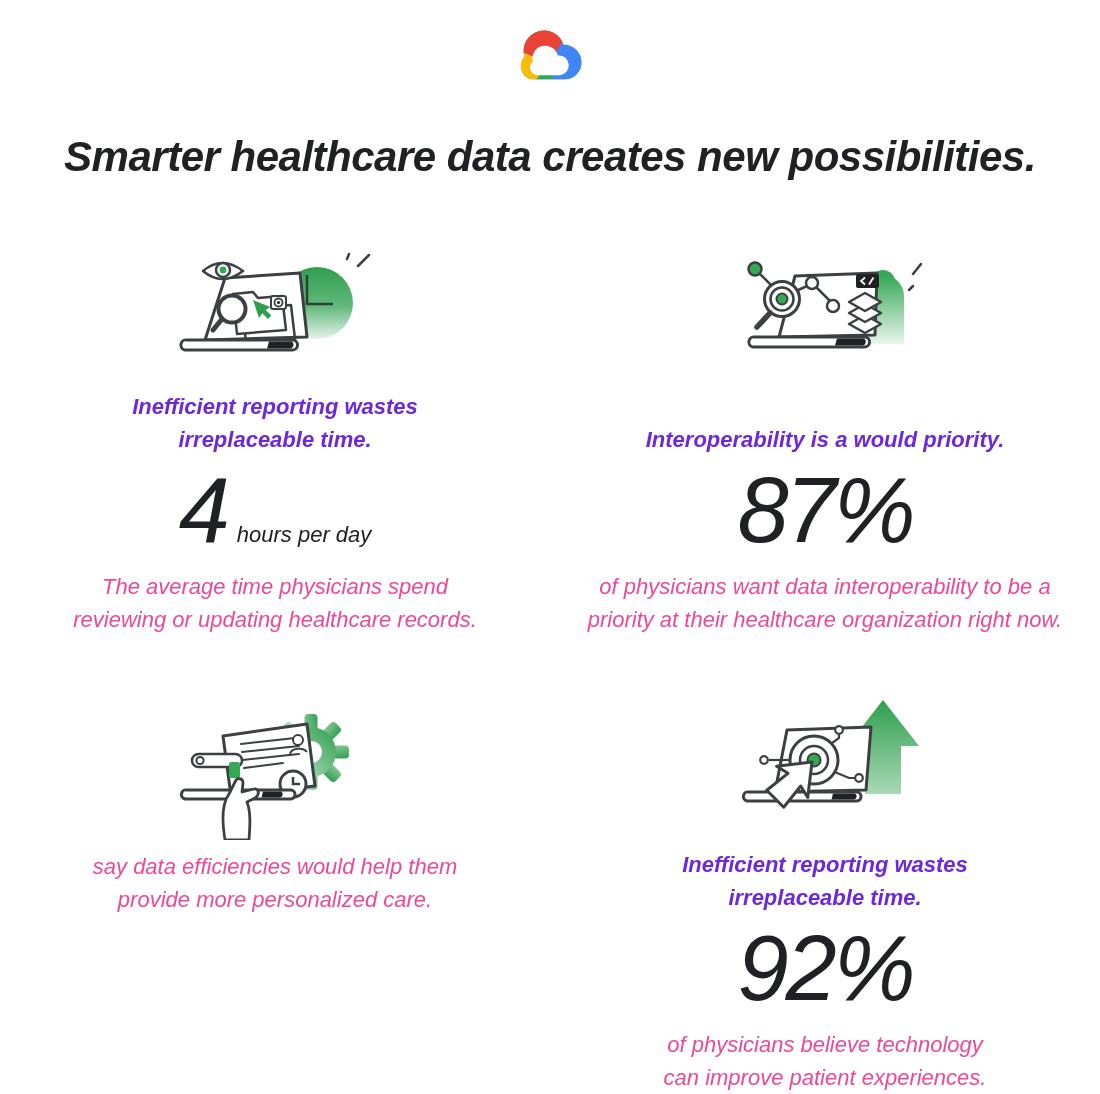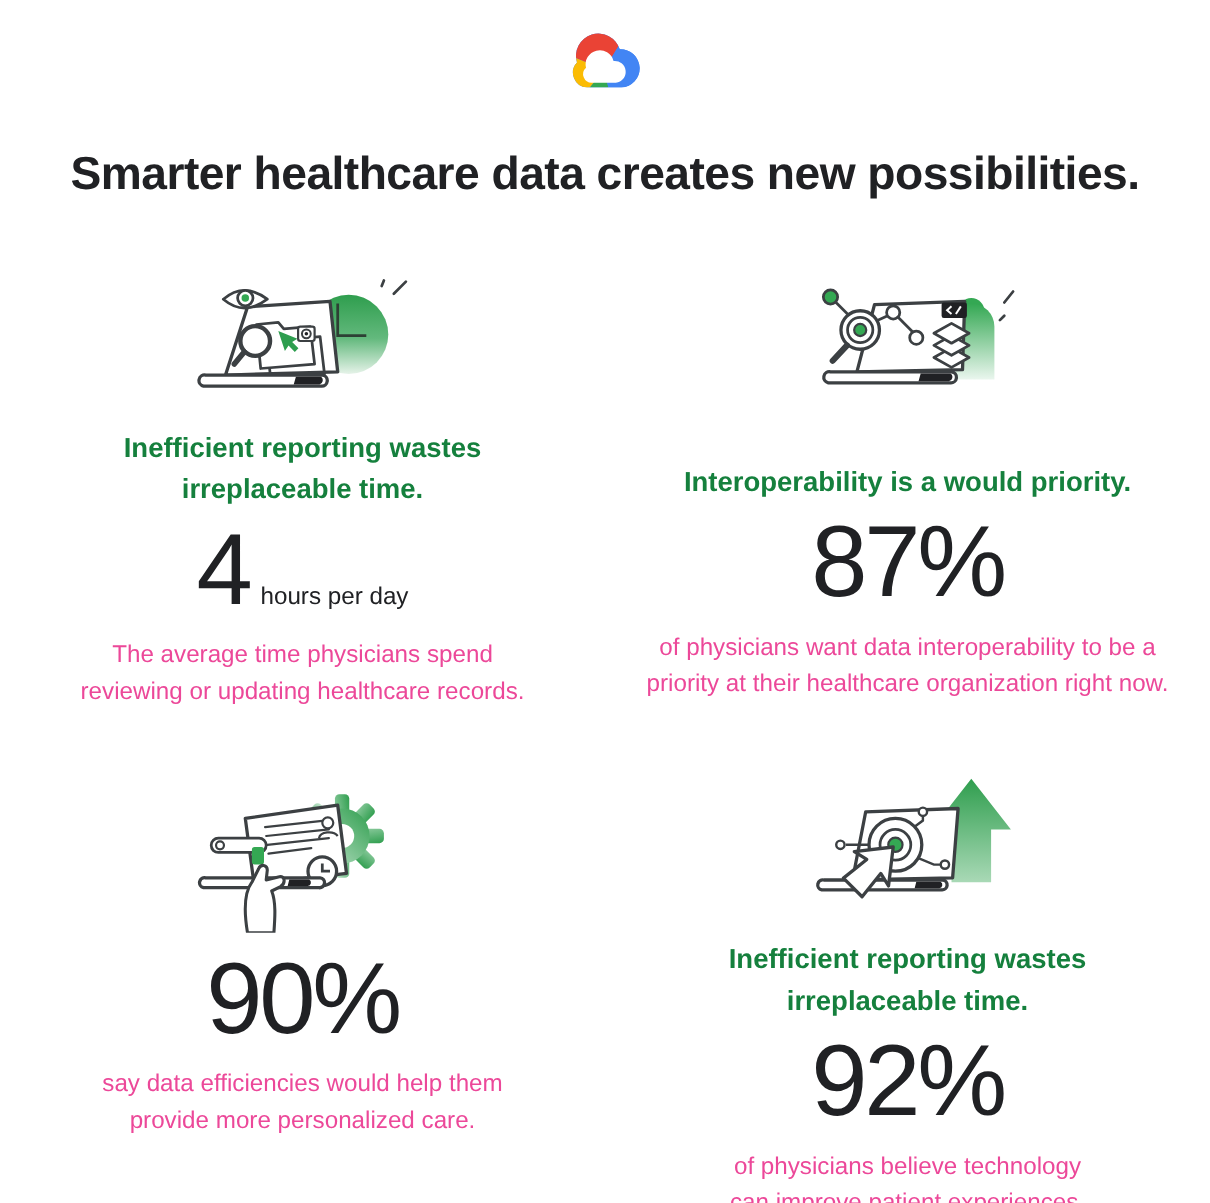--- a/index.html
+++ b/index.html
@@ -4,21 +4,21 @@
 <style>
   * { box-sizing: border-box; }
   html, body { margin: 0; padding: 0; }
   body {
     width: 1100px; height: 1094px;
     background: #ffffff;
     font-family: "Liberation Sans", "DejaVu Sans", sans-serif;
     color: #202124;
     overflow: hidden;
   }
-  .page { width: 1100px; height: 1094px; }
+  .page { width: 1100px; height: 1094px; font-style: italic; }
 
   header { text-align: center; padding-top: 30px; }
   .logo-wrap { display: inline-block; }
   .logo { width: 72px; height: 58px; display: block; margin: 0 auto; }
   h1 {
     margin: 42px 0 0 0;
     font-size: 42px;
     font-weight: 600;
     letter-spacing: -0.5px;
     line-height: 1.1;
@@ -40,24 +40,24 @@
   }
   .illo {
     height: 146px;
     display: flex;
     align-items: flex-end;
     justify-content: center;
     margin-bottom: 6px;
   }
   .card-title {
     margin: 0;
-    font-size: 25px;
+    font-size: 22px;
     font-weight: 700;
     line-height: 1.5;
-    color: #15803d;
+    color: #6d28d9;
     min-height: 68px;
     display: flex;
     align-items: flex-end;
     justify-content: center;
     white-space: pre-line;
   }
   .stat {
     display: flex;
     align-items: baseline;
     justify-content: center;
@@ -271,23 +271,20 @@
           <g>
             <path d="M22 90 h104 a4 4 0 0 1 -1 9 H20 a4 4 0 0 1 2 -9 z" fill="#ffffff" stroke="#3c4043" stroke-width="3"></path>
             <path d="M98 91.5 h18 a3.2 3.2 0 0 1 -1.2 6 h-18.3 z" fill="#202124"></path>
           </g>
           <g>
             <rect x="64" y="62" width="11" height="16" rx="2.5" fill="#34a853"></rect>
             <path d="M60 140 C56 116 58 102 64 94 L70 82 C72 77 78 78 78 83 L77 92 L89 89 C94 88 95 95 90 98 L82 102 C86 112 85 126 84 140 Z" fill="#ffffff" stroke="#3c4043" stroke-width="2.8" stroke-linejoin="round"></path>
           </g>
         </svg>
       </div>
-      <div class="stat">
-        <span class="stat-value">90%</span>
-      </div>
       <p class="desc">say data efficiencies would help them
 provide more personalized care.</p>
     </section>
 
     <section class="card">
       <div class="illo">
         <svg width="230" height="146" viewBox="0 0 220 146">
           <defs>
             <linearGradient id="g4" x1="0" y1="0" x2="0" y2="1">
               <stop offset="0" stop-color="#2f9e4e"></stop>

